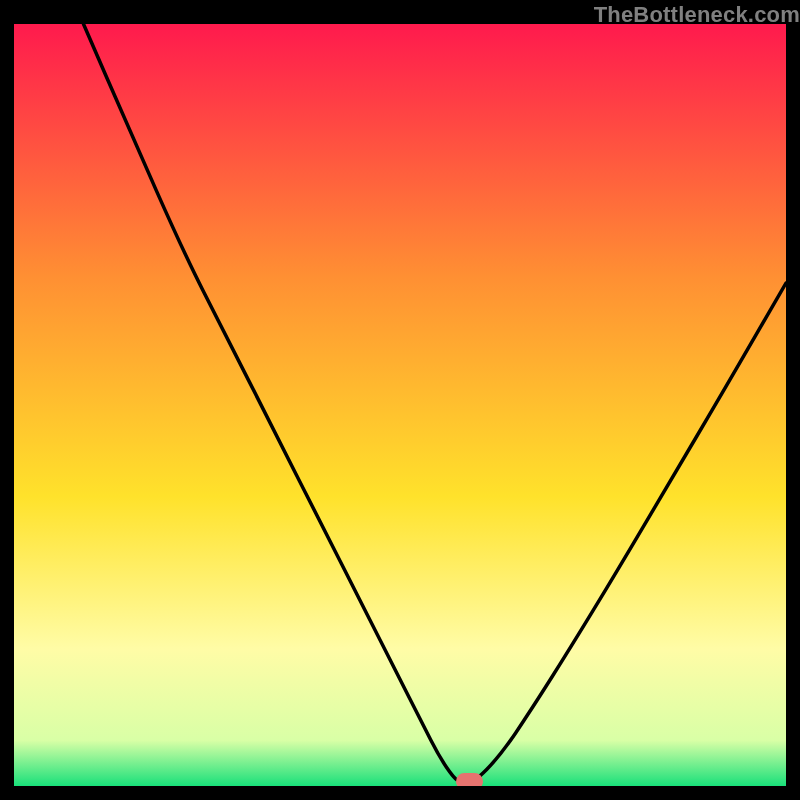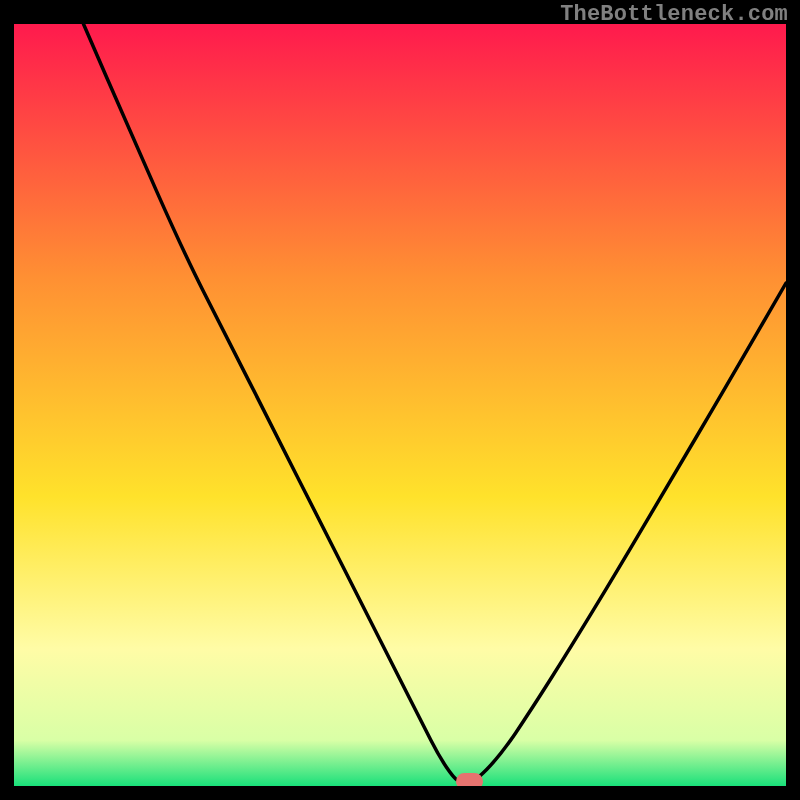--- a/index.html
+++ b/index.html
@@ -12,22 +12,22 @@
   }
   .stage {
     position: relative;
     width: 800px;
     height: 800px;
     background: #000;
   }
   .watermark {
     position: absolute;
     top: 2px;
-    right: 12px;
-    font-family: Liberation Mono, monospace;
+    right: 0;
+    font-family: Liberation Sans, sans-serif;
     font-size: 22px;
     font-weight: 600;
     color: #808080;
     z-index: 5;
     letter-spacing: 0.2px;
     margin-left: 28px;
   }
   svg.plot {
     position: absolute;
     left: 14px;

